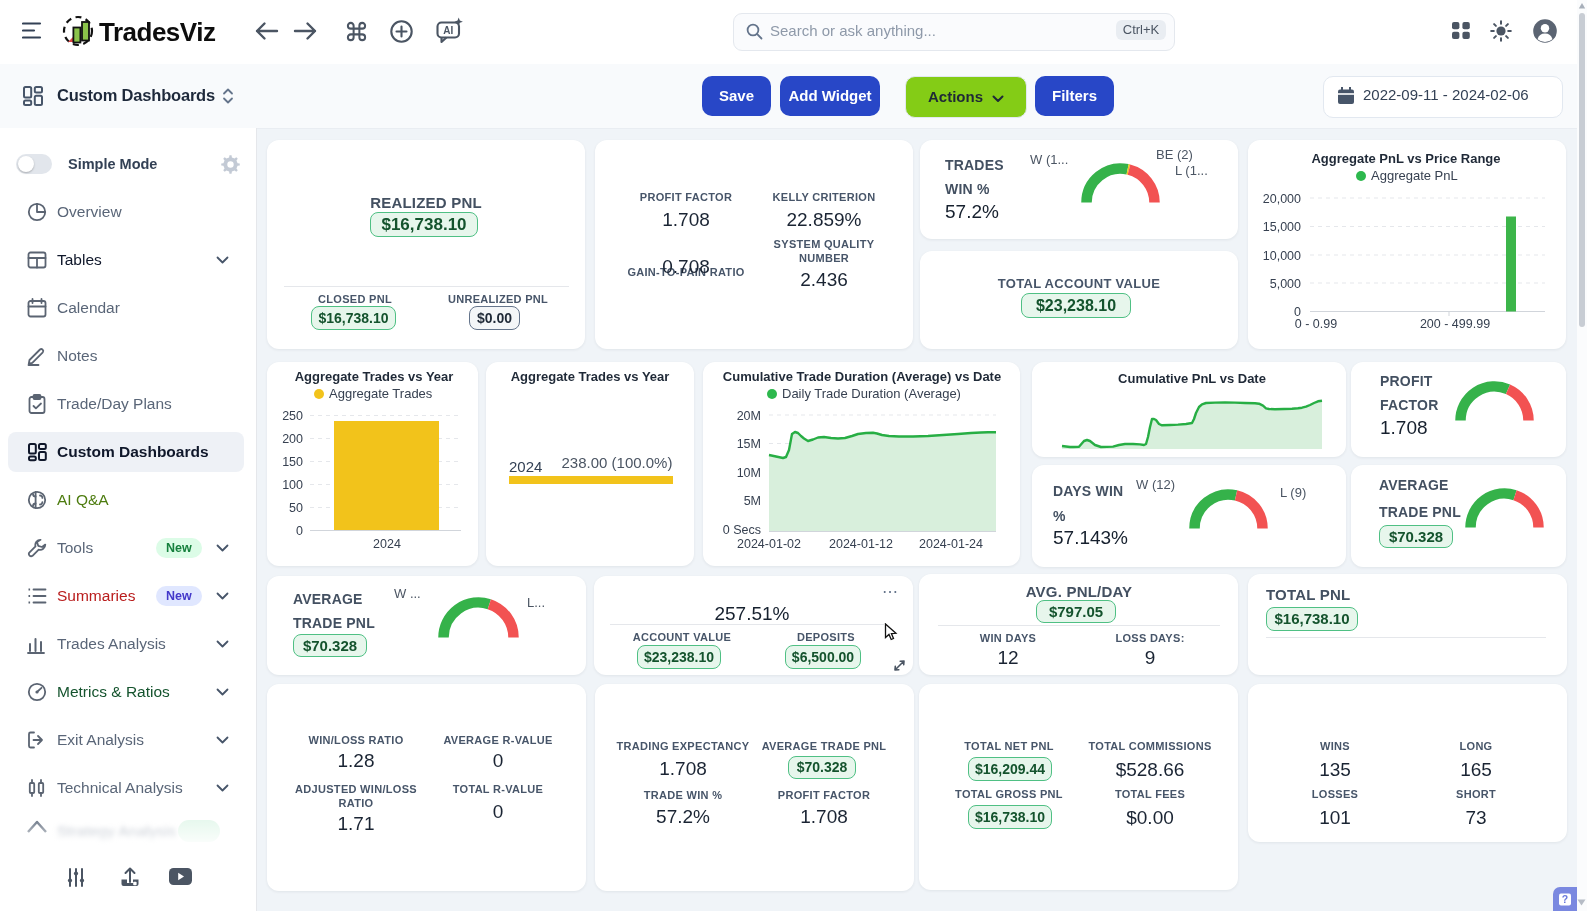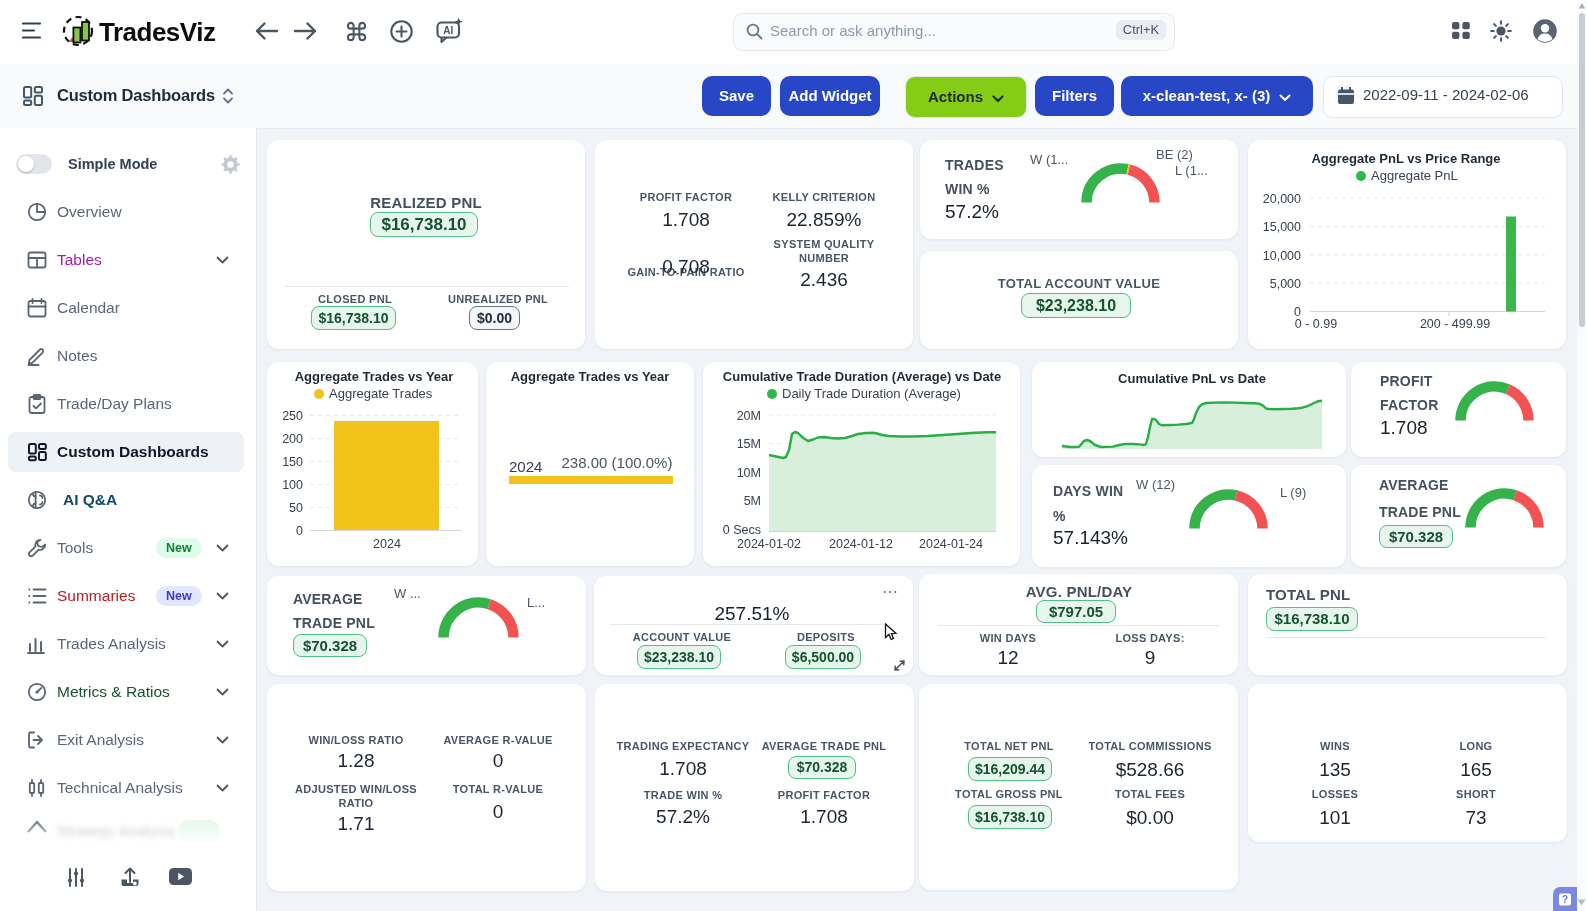--- a/index.html
+++ b/index.html
@@ -89,23 +89,20 @@
     <div class="abs" style="left:57px;top:86px;font-size:16.5px;font-weight:bold;color:#1e293b;letter-spacing:-0.2px">Custom Dashboards</div>
     <svg class="abs" style="left:222px;top:87px" width="12" height="18" viewBox="0 0 12 18">
       <path d="M2 6.5 L6 2.5 L10 6.5 M2 11.5 L6 15.5 L10 11.5" stroke="#64748b" stroke-width="1.8" fill="none" stroke-linecap="round" stroke-linejoin="round"></path>
     </svg>
     <div class="abs" style="left:702px;top:76px;width:69px;height:40px;border-radius:10px;text-align:center;line-height:40px;font-size:15px;font-weight:bold;background:#2847c7;color:#fff;">Save</div>
     <div class="abs" style="left:780px;top:76px;width:100px;height:40px;border-radius:10px;text-align:center;line-height:40px;font-size:15px;font-weight:bold;background:#2847c7;color:#fff;">Add Widget</div>
     <div class="abs" style="left:905px;top:76px;width:120px;height:40px;border-radius:10px;text-align:center;line-height:40px;font-size:15px;font-weight:bold;background:#84cc16;color:#1f2937;border:1px solid #e2e8f0;">Actions<svg style="margin-left:9px;vertical-align:-1px" width="12" height="8" viewBox="0 0 12 8">
         <path d="M1.5 1.5 L6 6 L10.5 1.5" stroke="#1f2937" stroke-width="2" fill="none" stroke-linecap="round" stroke-linejoin="round"></path>
       </svg></div>
     <div class="abs" style="left:1035px;top:76px;width:79px;height:40px;border-radius:10px;text-align:center;line-height:40px;font-size:15px;font-weight:bold;background:#2847c7;color:#fff;">Filters</div>
-    <div class="abs" style="left:1121px;top:76px;width:192px;height:40px;border-radius:10px;text-align:center;line-height:40px;font-size:15px;font-weight:bold;background:#2847c7;color:#fff;">x-clean-test, x- (3)<svg style="margin-left:9px;vertical-align:-1px" width="12" height="8" viewBox="0 0 12 8">
-        <path d="M1.5 1.5 L6 6 L10.5 1.5" stroke="#fff" stroke-width="2" fill="none" stroke-linecap="round" stroke-linejoin="round"></path>
-      </svg></div>
     <div class="abs" style="left:1323px;top:76px;width:238px;height:40px;background:#fff;border:1px solid #e2e8f0;border-radius:10px"></div>
     <svg class="abs" style="left:1337px;top:87px" width="18" height="18" viewBox="0 0 18 18">
       <rect x="1" y="2.5" width="16" height="14.5" rx="2" fill="#475569"></rect>
       <path d="M1 7 h16" stroke="#fff" stroke-width="1.6"></path>
       <path d="M5 0.5 v4 M13 0.5 v4" stroke="#475569" stroke-width="2" stroke-linecap="round"></path>
     </svg>
     <div class="abs" style="left:1363px;top:86px;font-size:15px;color:#334155">2022-09-11 - 2024-02-06</div>
     <div class="abs" style="left:0;top:128px;width:256px;height:783px;background:#fff;border-right:1px solid #e5e7eb"></div>
     <div class="abs" style="left:16px;top:154px;width:36px;height:20px;background:#e2e6ec;border-radius:10px"></div>
     <div class="abs" style="left:18px;top:156px;width:16px;height:16px;background:#fff;border-radius:8px;box-shadow:0 1px 2px rgba(0,0,0,.25)"></div>
@@ -115,21 +112,21 @@
     </svg>
     <div class="abs" style="left:27px;top:202px;width:20px;height:20px"><svg width="20" height="20" viewBox="0 0 20 20">
         <circle cx="10" cy="10" r="8.2" stroke="#5b6472" stroke-width="1.8" fill="none" stroke-linecap="round" stroke-linejoin="round"></circle>
         <path d="M10 1.8 V10 H18.2" stroke="#5b6472" stroke-width="1.8" fill="none" stroke-linecap="round" stroke-linejoin="round"></path>
       </svg></div>
     <div class="abs" style="left:57px;top:202px;height:20px;line-height:20px;font-size:15.5px;font-weight:normal;color:#5a6678">Overview</div>
     <div class="abs" style="left:27px;top:250px;width:20px;height:20px"><svg width="20" height="20" viewBox="0 0 20 20">
         <rect x="1.5" y="2.5" width="17" height="15" rx="2" stroke="#5b6472" stroke-width="1.8" fill="none" stroke-linecap="round" stroke-linejoin="round"></rect>
         <path d="M1.5 8 H18.5 M10 8 V17.5" stroke="#5b6472" stroke-width="1.8" fill="none" stroke-linecap="round" stroke-linejoin="round"></path>
       </svg></div>
-    <div class="abs" style="left:57px;top:250px;height:20px;line-height:20px;font-size:15.5px;font-weight:normal;color:#a21caf">Tables</div>
+    <div class="abs" style="left:57px;top:250px;height:20px;line-height:20px;font-size:15.5px;font-weight:normal;color:#0f172a">Tables</div>
     <svg class="abs" style="left:216px;top:256px" width="13" height="9" viewBox="0 0 13 9">
       <path d="M1.5 1.5 L6.5 6.5 L11.5 1.5" stroke="#475569" stroke-width="1.8" fill="none" stroke-linecap="round" stroke-linejoin="round"></path>
     </svg>
     <div class="abs" style="left:27px;top:298px;width:20px;height:20px"><svg width="20" height="20" viewBox="0 0 20 20">
         <rect x="1.5" y="3" width="17" height="15.5" rx="2" stroke="#5b6472" stroke-width="1.8" fill="none" stroke-linecap="round" stroke-linejoin="round"></rect>
         <path d="M5.5 1 v4 M14.5 1 v4 M1.5 8.5 h17" stroke="#5b6472" stroke-width="1.8" fill="none" stroke-linecap="round" stroke-linejoin="round"></path>
       </svg></div>
     <div class="abs" style="left:57px;top:298px;height:20px;line-height:20px;font-size:15.5px;font-weight:normal;color:#5a6678">Calendar</div>
     <div class="abs" style="left:27px;top:346px;width:20px;height:20px"><svg width="20" height="20" viewBox="0 0 20 20">
         <path d="M2.5 14 L13 3.5 a2 2 0 0 1 2.8 2.8 L5.3 16.8 L1.8 17.7 Z" stroke="#5b6472" stroke-width="1.8" fill="none" stroke-linecap="round" stroke-linejoin="round"></path>
@@ -148,21 +145,21 @@
         <rect x="12" y="2" width="6.8" height="5" rx="1.5" stroke="#0f172a" stroke-width="2" fill="none"></rect>
         <rect x="12" y="10" width="6.8" height="8" rx="1.5" stroke="#0f172a" stroke-width="2" fill="none"></rect>
         <rect x="2" y="14.5" width="6.8" height="3.8" rx="1.5" stroke="#0f172a" stroke-width="2" fill="none"></rect>
       </svg></div>
     <div class="abs" style="left:57px;top:442px;height:20px;line-height:20px;font-size:15.5px;font-weight:bold;color:#0f172a">Custom Dashboards</div>
     <div class="abs" style="left:27px;top:490px;width:20px;height:20px"><svg width="20" height="20" viewBox="0 0 20 20">
         <circle cx="10" cy="10" r="8.2" stroke="#5b6472" stroke-width="1.8" fill="none" stroke-linecap="round" stroke-linejoin="round"></circle>
         <path d="M8.6 1.9 V18.1" stroke="#5b6472" stroke-width="1.8" fill="none" stroke-linecap="round" stroke-linejoin="round"></path>
         <path d="M8.6 6.5 a2.6 2.6 0 0 1 -2.6 -2.4 M8.6 13.5 a2.6 2.6 0 0 0 -2.6 2.4 M13 5.5 a2.4 2.4 0 0 1 2.4 2.4 M13 14.5 a2.4 2.4 0 0 0 2.4 -2.4" stroke="#5b6472" stroke-width="1.8" fill="none" stroke-linecap="round" stroke-linejoin="round"></path>
       </svg></div>
-    <div class="abs" style="left:63px;top:490px;height:20px;line-height:20px;font-size:15.5px;font-weight:bold;color:#0c4a6e">AI Q&amp;A</div>
+    <div class="abs" style="left:57px;top:490px;height:20px;line-height:20px;font-size:15.5px;font-weight:normal;color:#4d7c0f">AI Q&amp;A</div>
     <div class="abs" style="left:27px;top:538px;width:20px;height:20px"><svg width="20" height="20" viewBox="0 0 20 20">
         <path d="M13.5 1.8 a5.2 5.2 0 0 0 -5 6.6 L2.3 14.6 a2.3 2.3 0 0 0 3.2 3.2 L11.7 11.6 a5.2 5.2 0 0 0 6.6 -5 L15 9 l-3.8 -1.2 L10 4 Z" stroke="#5b6472" stroke-width="1.8" fill="none" stroke-linecap="round" stroke-linejoin="round"></path>
       </svg></div>
     <div class="abs" style="left:57px;top:538px;height:20px;line-height:20px;font-size:15.5px;font-weight:normal;color:#5a6678">Tools</div>
     <div class="abs badge" style="left:156px;top:538px;background:#dcfce7;color:#15803d">New</div>
     <svg class="abs" style="left:216px;top:544px" width="13" height="9" viewBox="0 0 13 9">
       <path d="M1.5 1.5 L6.5 6.5 L11.5 1.5" stroke="#475569" stroke-width="1.8" fill="none" stroke-linecap="round" stroke-linejoin="round"></path>
     </svg>
     <div class="abs" style="left:27px;top:586px;width:20px;height:20px"><svg width="20" height="20" viewBox="0 0 20 20">
         <path d="M6.5 3.5 H18.5 M6.5 10 H18.5 M6.5 16.5 H18.5" stroke="#5b6472" stroke-width="1.8" fill="none" stroke-linecap="round" stroke-linejoin="round"></path>

